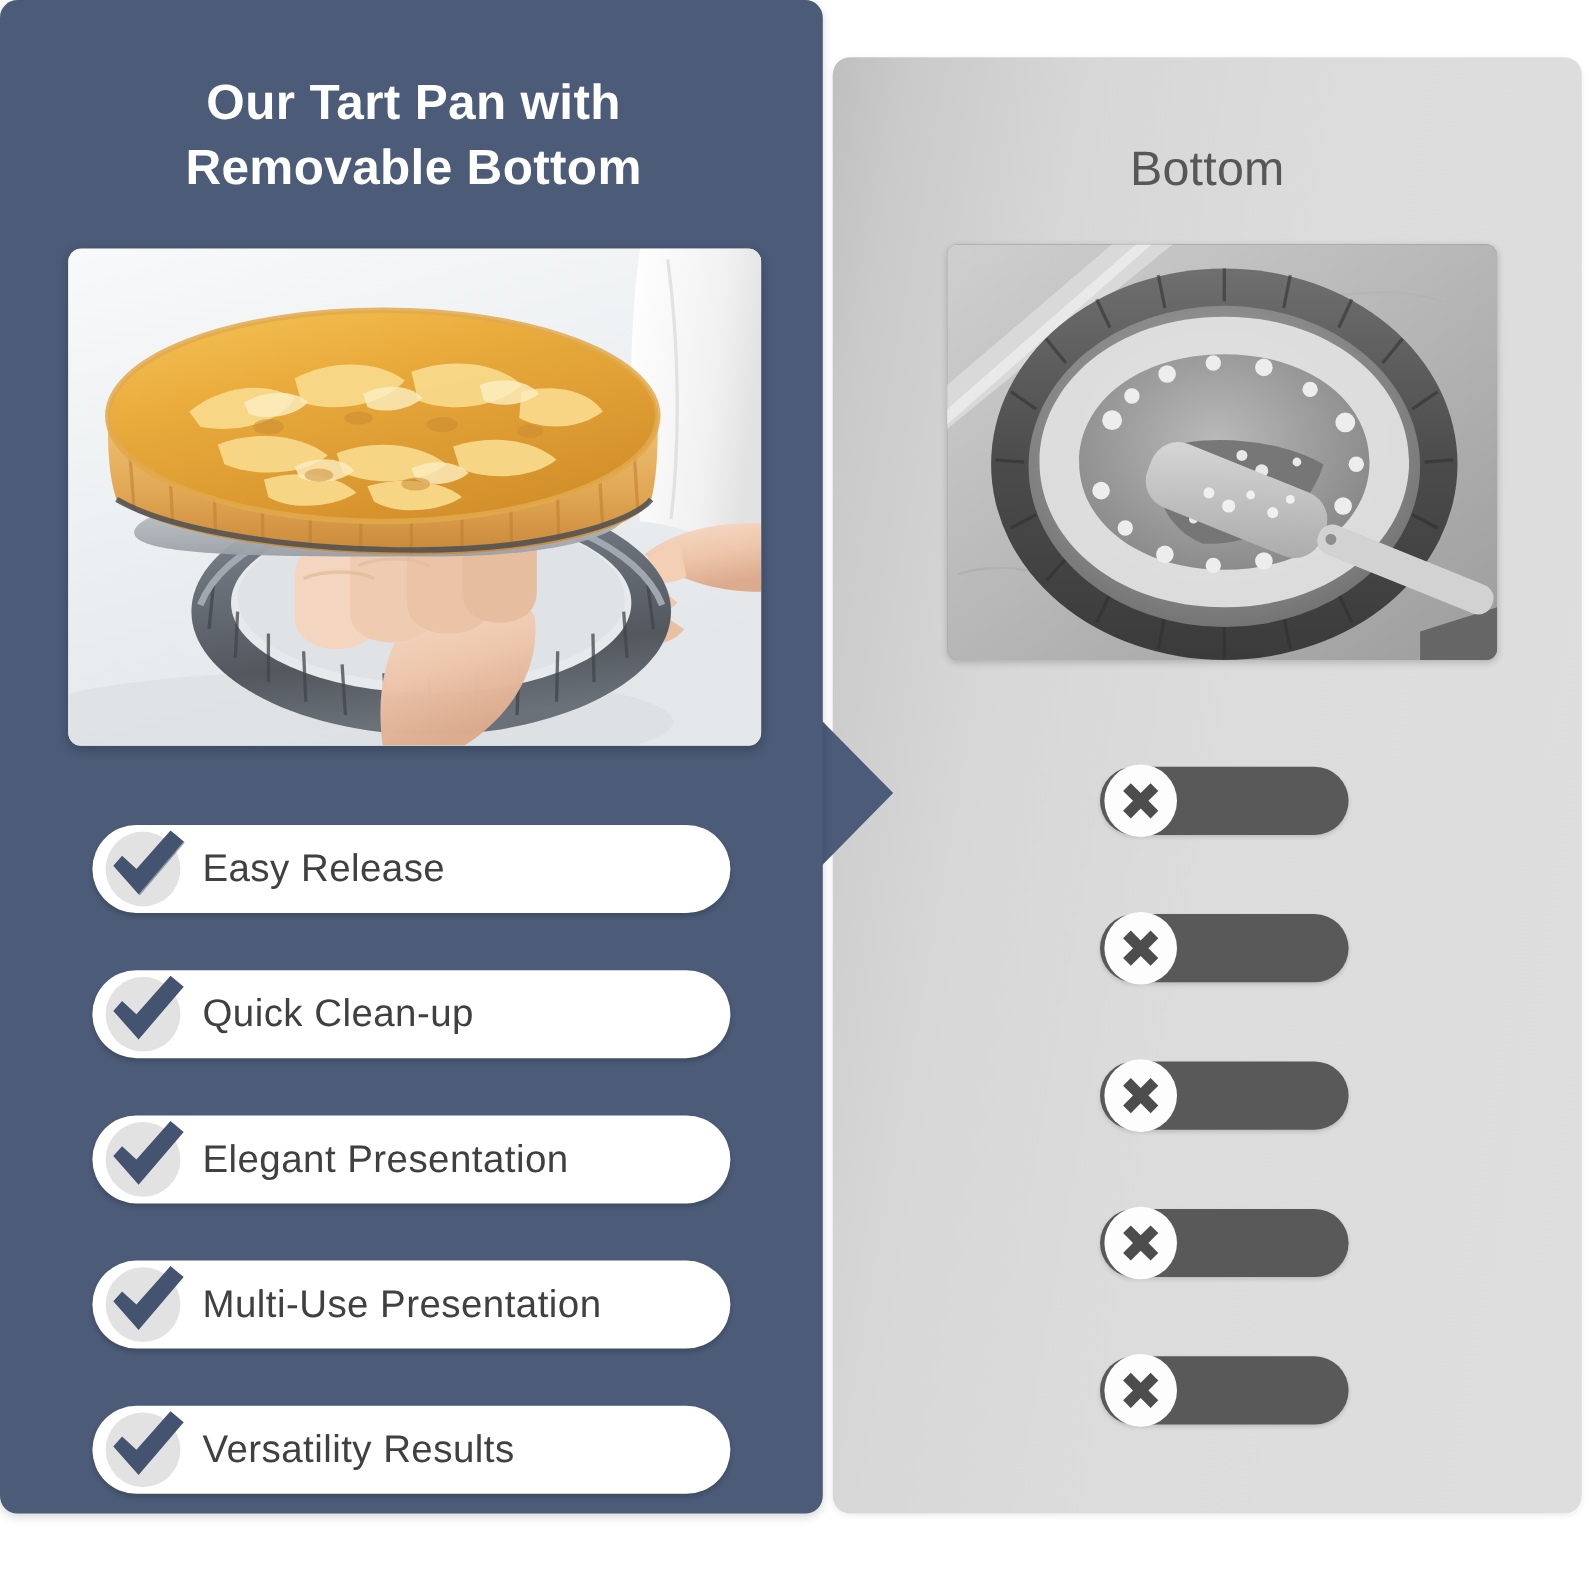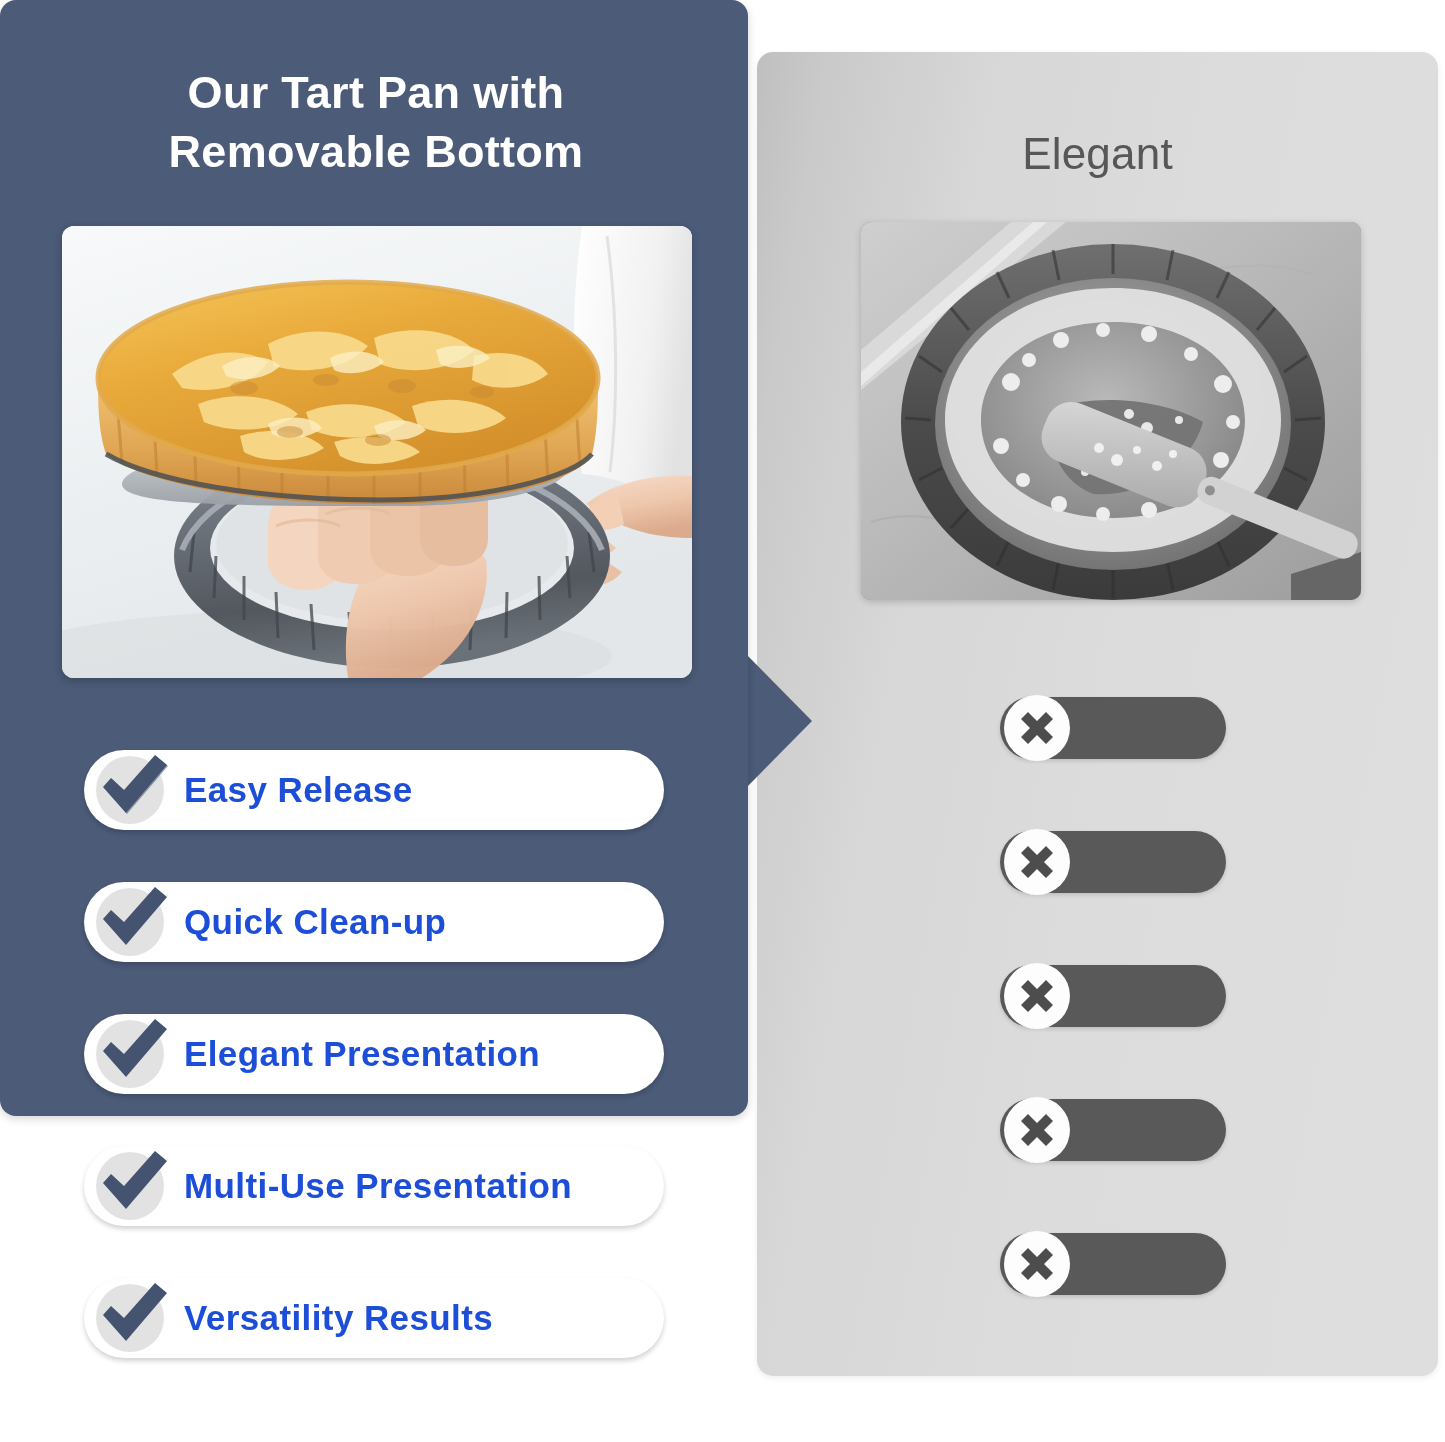--- a/index.html
+++ b/index.html
@@ -86,21 +86,21 @@
     align-items: center;
     justify-content: center;
   }
 
   
   .ours-panel {
     position: absolute;
     left: 0;
     top: 0;
     width: 748px;
-    height: 1116px;
+    height: 1376px;
     border-radius: 16px;
     background: #4b5b78;
     box-shadow: 0 3px 9px rgba(0,0,0,0.16);
     z-index: 3;
   }
 
   .ours-title {
     position: absolute;
     left: 46px;
     top: 63px;
@@ -179,35 +179,35 @@
     position: absolute;
     left: -4px;
     top: -12px;
     width: 84px;
     height: 84px;
   }
 
   .feature-label {
     margin-left: 100px;
     font-size: 35px;
-    font-weight: 700;
-    color: #1d4ed8;
+    font-weight: 400;
+    color: #404040;
     letter-spacing: 0.4px;
     white-space: nowrap;
     text-align: right;
   }
 </style>
 </head>
 <body>
 
 <div id="stage">
 
   <div class="others-panel">
 
-    <div class="others-title">Elegant</div>
+    <div class="others-title">Bottom</div>
 
     <div class="others-photo">
       <svg width="500" height="378" viewBox="0 0 500 378" preserveAspectRatio="xMidYMid slice">
         <defs>
           <linearGradient id="ctr" x1="0" y1="0" x2="1" y2="1">
             <stop offset="0%" stop-color="#cfcfcf"></stop>
             <stop offset="45%" stop-color="#b9b9b9"></stop>
             <stop offset="100%" stop-color="#9d9d9d"></stop>
           </linearGradient>
           <radialGradient id="panIn" cx="48%" cy="42%" r="66%">

